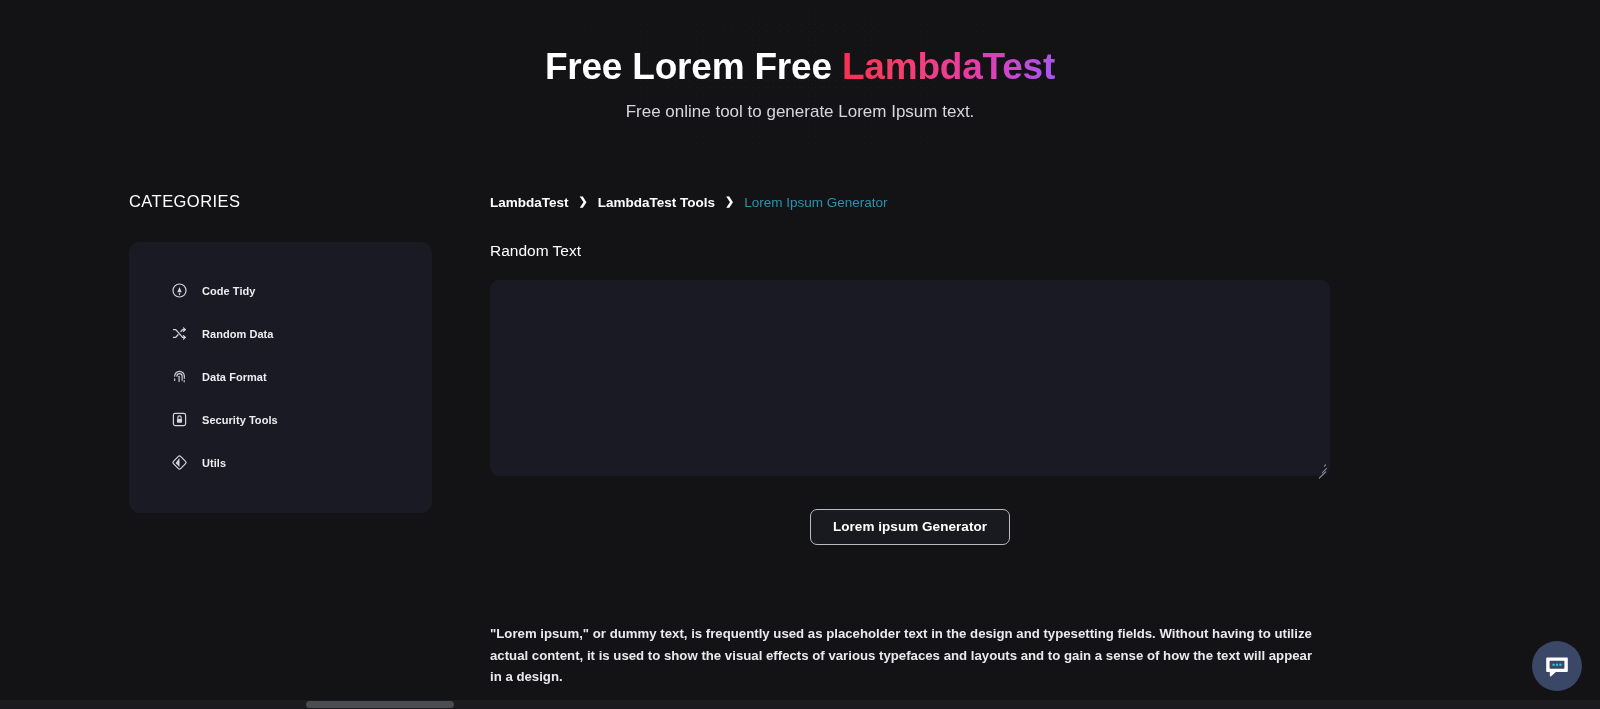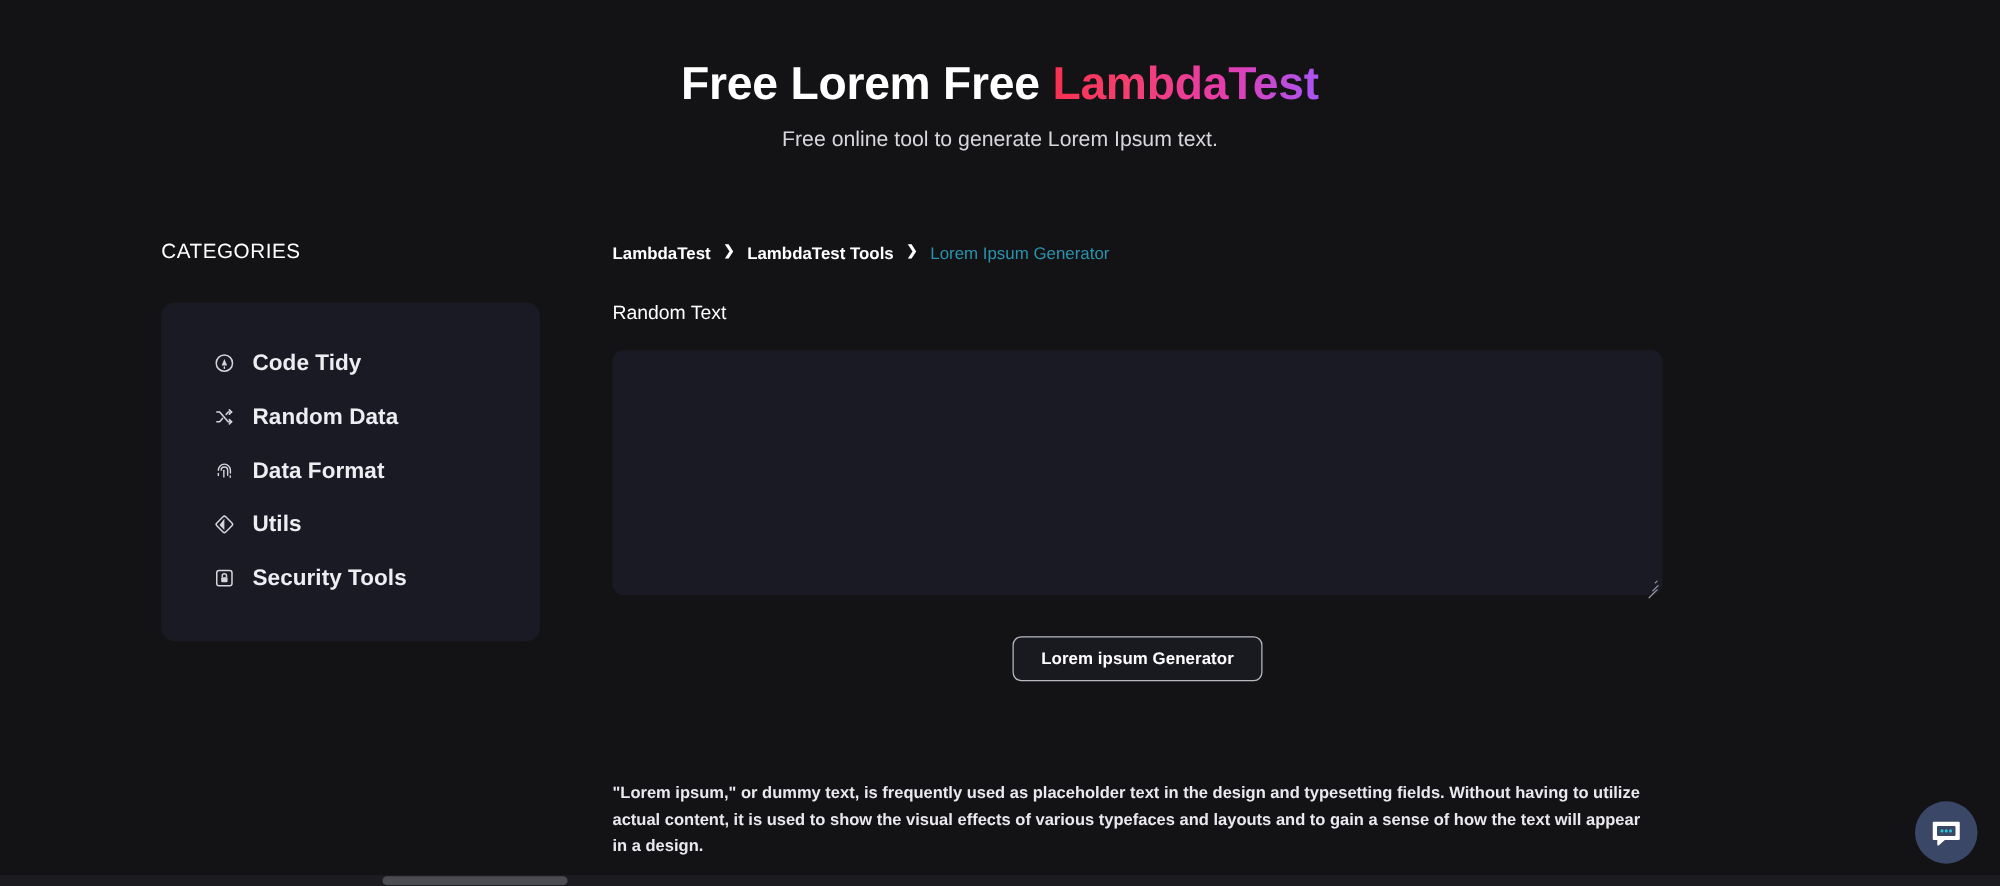--- a/index.html
+++ b/index.html
@@ -96,21 +96,21 @@
 
   .cat-icon {
     width: 17px; height: 17px;
     flex: 0 0 17px;
     display: flex; align-items: center; justify-content: center;
     color: #d4d4dc;
   }
   .cat-icon svg { display: block; width: 17px; height: 17px; }
 
   .cat-label {
-    font-size: 18px;
+    font-size: 11px;
     font-weight: 700;
     color: #ededf2;
     letter-spacing: 0.05px;
   }
 
   
   .main { flex: 1; padding-top: 0; }
 
   .breadcrumb {
     display: flex;
@@ -291,37 +291,37 @@
             <path d="M11.4 11.7v7.4"></path>
             <path d="M18.6 17.9v1.6"></path>
             <path d="M5.2 15.2v2.4"></path>
           </svg>
         </span>
         <span class="cat-label">Data Format</span>
       </div>
 
       <div class="cat-item">
         <span class="cat-icon">
-          <svg viewBox="0 0 24 24" fill="none" stroke="currentColor" stroke-width="1.7" stroke-linejoin="round">
-            <rect x="12" y="1.9" width="14.3" height="14.3" rx="2.2" transform="rotate(45 12 1.9)"></rect>
-            <path d="M12 5.6 L12 18.4 L6.4 12.8 Z" fill="currentColor" stroke="none"></path>
-          </svg>
-        </span>
-        <span class="cat-label">Utils</span>
-      </div>
-
-      <div class="cat-item">
-        <span class="cat-icon">
           <svg viewBox="0 0 24 24" fill="none" stroke="currentColor" stroke-width="1.7">
             <rect x="3.4" y="3.4" width="17.2" height="17.2" rx="2.6"></rect>
             <path d="M9.6 11.1V9.4a2.4 2.4 0 0 1 4.8 0v1.7"></path>
             <rect x="8.4" y="11.1" width="7.2" height="5.6" rx="1.1" fill="currentColor" stroke="none"></rect>
           </svg>
         </span>
         <span class="cat-label">Security Tools</span>
+      </div>
+
+      <div class="cat-item">
+        <span class="cat-icon">
+          <svg viewBox="0 0 24 24" fill="none" stroke="currentColor" stroke-width="1.7" stroke-linejoin="round">
+            <rect x="12" y="1.9" width="14.3" height="14.3" rx="2.2" transform="rotate(45 12 1.9)"></rect>
+            <path d="M12 5.6 L12 18.4 L6.4 12.8 Z" fill="currentColor" stroke="none"></path>
+          </svg>
+        </span>
+        <span class="cat-label">Utils</span>
       </div>
 
     </div>
   </aside>
 
   <main class="main">
 
     <nav class="breadcrumb">
       <span class="crumb">LambdaTest</span>
       <span class="crumb-sep">❯</span>

